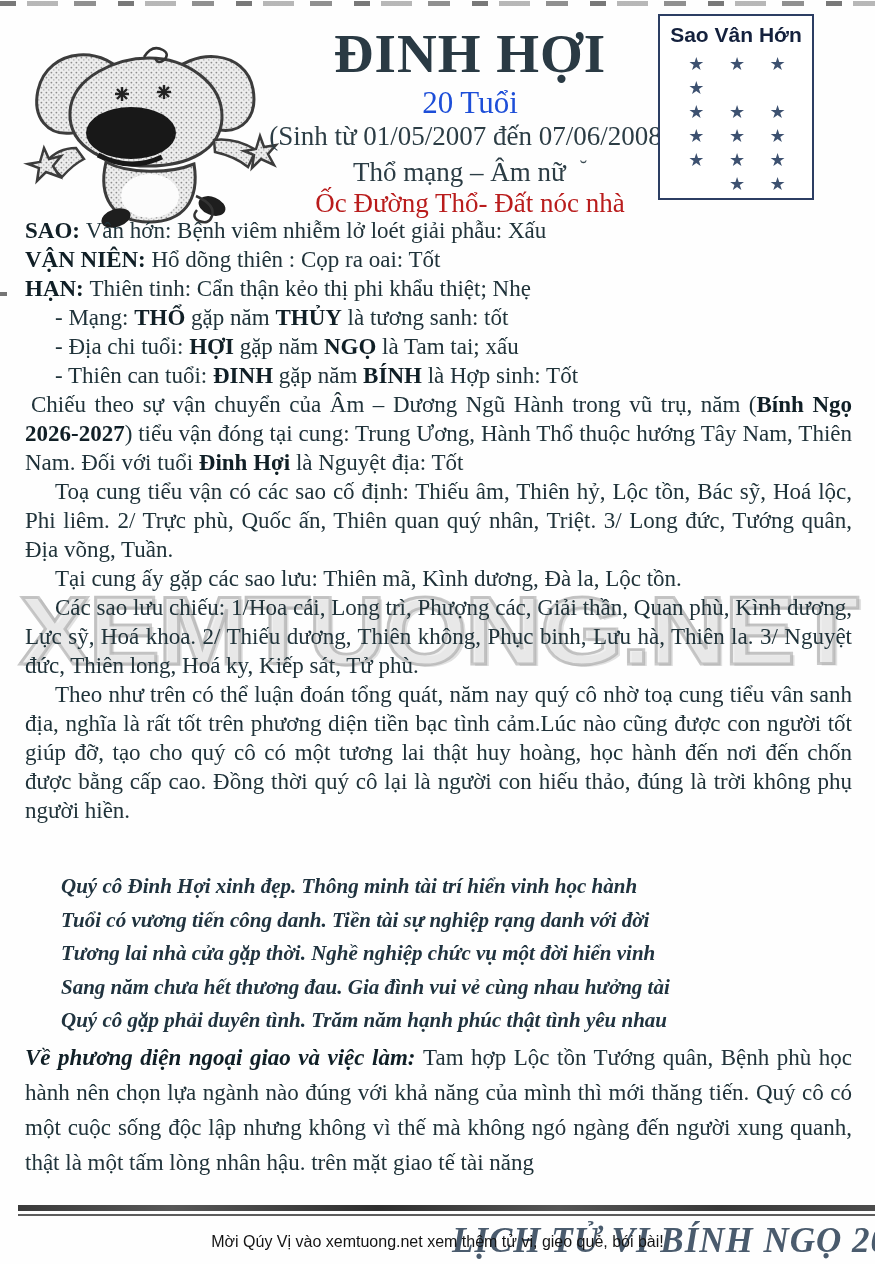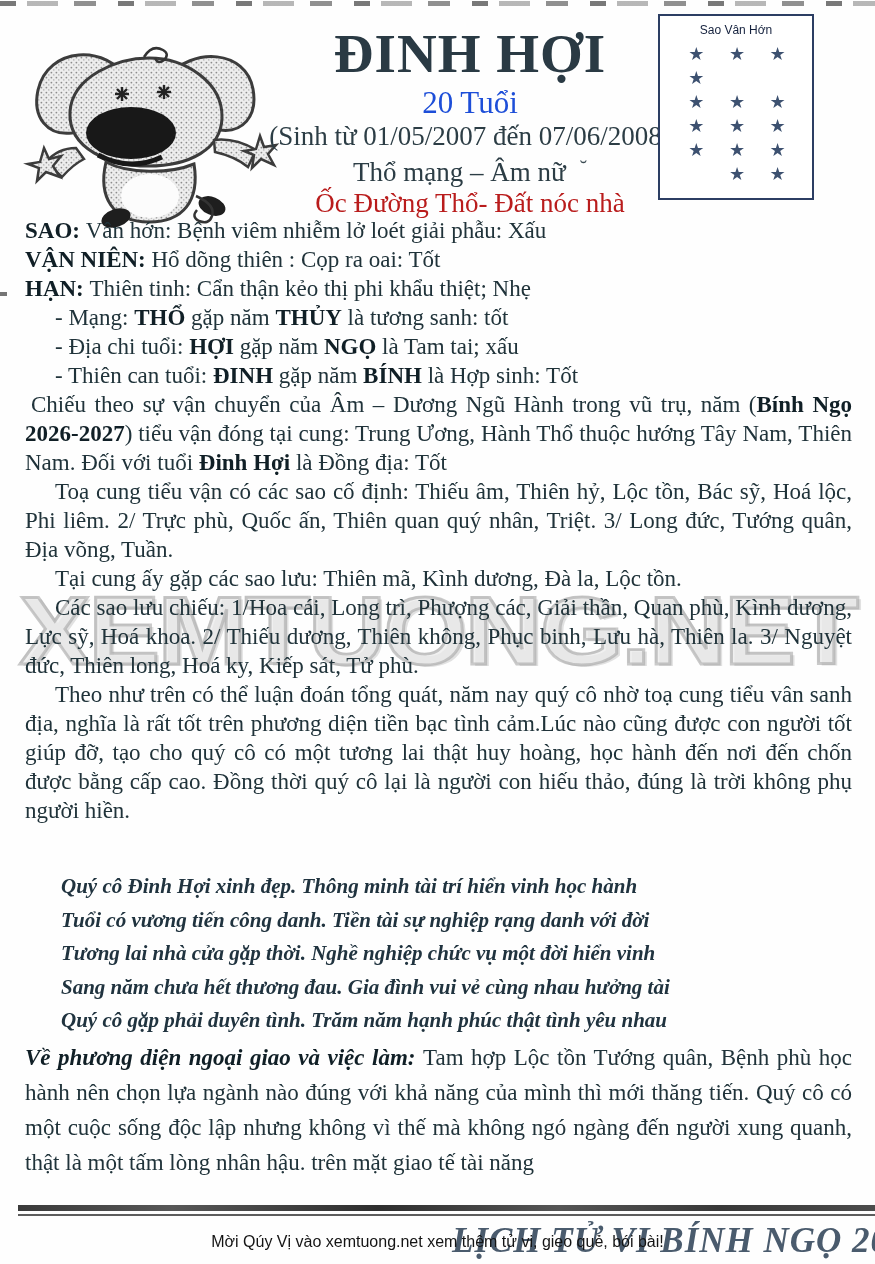--- a/index.html
+++ b/index.html
@@ -27,22 +27,22 @@
   .doc-element{font-size:27px; line-height:31px; color:#2c3d45;}
   .doc-destiny{font-size:27px; line-height:31px; color:#b91c1c;}
   .artifact-breve{font-size:22px; vertical-align:6px; padding-left:14px; color:#3a4a52;}
 
   .star-box{
     position:absolute; left:658px; top:14px; width:152px; height:182px;
     border:2px solid #2c3e63; background:#fff;
   }
   .star-box-title{
     margin-top:7px; text-align:center;
-    font-family:"Liberation Sans", sans-serif; font-weight:normal;
-    font-size:12px; color:#14213d;
+    font-family:"Liberation Sans", sans-serif; font-weight:bold;
+    font-size:21px; color:#14213d;
   }
   .star-grid{margin:5px 14px 0 16px;}
   .star-row{display:flex; height:24px;}
   .star-cell{flex:1; text-align:center; font-size:18px; line-height:24px; color:#3d5170;}
 
   
   .watermark{
     position:absolute; top:572px; left:-12px; width:900px; z-index:0;
     text-align:center; white-space:nowrap; pointer-events:none;
     font-family:"Liberation Sans", sans-serif; font-weight:bold;
@@ -187,21 +187,21 @@
   </div>
 
   <div class="body-text">
     <div class="info-line"><span class="b">SAO: </span><span>Vân hớn: Bệnh viêm nhiễm lở loét giải phẫu: Xấu</span></div>
     <div class="info-line"><span class="b">VẬN NIÊN: </span><span>Hổ dõng thiên : Cọp ra oai: Tốt</span></div>
     <div class="info-line"><span class="b">HẠN: </span><span>Thiên tinh: Cẩn thận kẻo thị phi khẩu thiệt; Nhẹ</span></div>
     <div class="info-line info-indent"><span>- Mạng: </span><span class="b">THỔ</span><span> gặp năm </span><span class="b">THỦY</span><span> là tương sanh: tốt</span></div>
     <div class="info-line info-indent"><span>- Địa chi tuổi: </span><span class="b">HỢI</span><span> gặp năm </span><span class="b">NGỌ</span><span> là Tam tai; xấu</span></div>
     <div class="info-line info-indent"><span>- Thiên can tuổi: </span><span class="b">ĐINH</span><span> gặp năm </span><span class="b">BÍNH</span><span> là Hợp sinh: Tốt</span></div>
 
-    <div class="para ind6"><span>Chiếu theo sự vận chuyển của Âm – Dương Ngũ Hành trong vũ trụ, năm (</span><span class="b">Bính Ngọ 2026-2027</span><span>) tiểu vận đóng tại cung: Trung Ương, Hành Thổ thuộc hướng Tây Nam, Thiên Nam. Đối với tuổi </span><span class="b">Đinh Hợi</span><span>  là Đồng địa: Tốt</span></div>
+    <div class="para ind6"><span>Chiếu theo sự vận chuyển của Âm – Dương Ngũ Hành trong vũ trụ, năm (</span><span class="b">Bính Ngọ 2026-2027</span><span>) tiểu vận đóng tại cung: Trung Ương, Hành Thổ thuộc hướng Tây Nam, Thiên Nam. Đối với tuổi </span><span class="b">Đinh Hợi</span><span>  là Nguyệt địa: Tốt</span></div>
     <div class="para ind30"><span>Toạ cung tiểu vận có các sao cố định: Thiếu âm, Thiên hỷ, Lộc tồn, Bác sỹ, Hoá lộc, Phi liêm. 2/ Trực phù, Quốc ấn, Thiên quan quý nhân, Triệt. 3/ Long đức, Tướng quân, Địa võng, Tuần.</span></div>
     <div class="para ind30"><span>Tại cung ấy gặp các sao lưu: Thiên mã, Kình dương, Đà la, Lộc tồn.</span></div>
     <div class="para ind30"><span>Các sao lưu chiếu: 1/Hoa cái, Long trì, Phượng các, Giải thần, Quan phù, Kình dương, Lực sỹ, Hoá khoa. 2/ Thiếu dương, Thiên không, Phục binh, Lưu hà, Thiên la. 3/ Nguyệt đức, Thiên long, Hoá ky, Kiếp sát, Tử phù.</span></div>
     <div class="para ind30"><span>Theo như trên có thể luận đoán tổng quát, năm nay quý cô nhờ toạ cung tiểu vân sanh địa, nghĩa là rất tốt trên phương diện tiền bạc tình cảm.Lúc nào cũng được con người tốt giúp đỡ, tạo cho quý cô có một tương lai thật huy hoàng, học hành đến nơi đến chốn được bằng cấp cao. Đồng thời quý cô lại là người con hiếu thảo, đúng là trời không phụ người hiền.</span></div>
 
     <div class="poem">
         <div>Quý cô Đinh Hợi xinh đẹp. Thông minh tài trí hiển vinh học hành</div>
         <div>Tuổi có vương tiến công danh. Tiền tài sự nghiệp rạng danh với đời</div>
         <div>Tương lai nhà cửa gặp thời. Nghề nghiệp chức vụ một đời hiển vinh</div>
         <div>Sang năm chưa hết thương đau. Gia đình vui vẻ cùng nhau hưởng tài</div>

